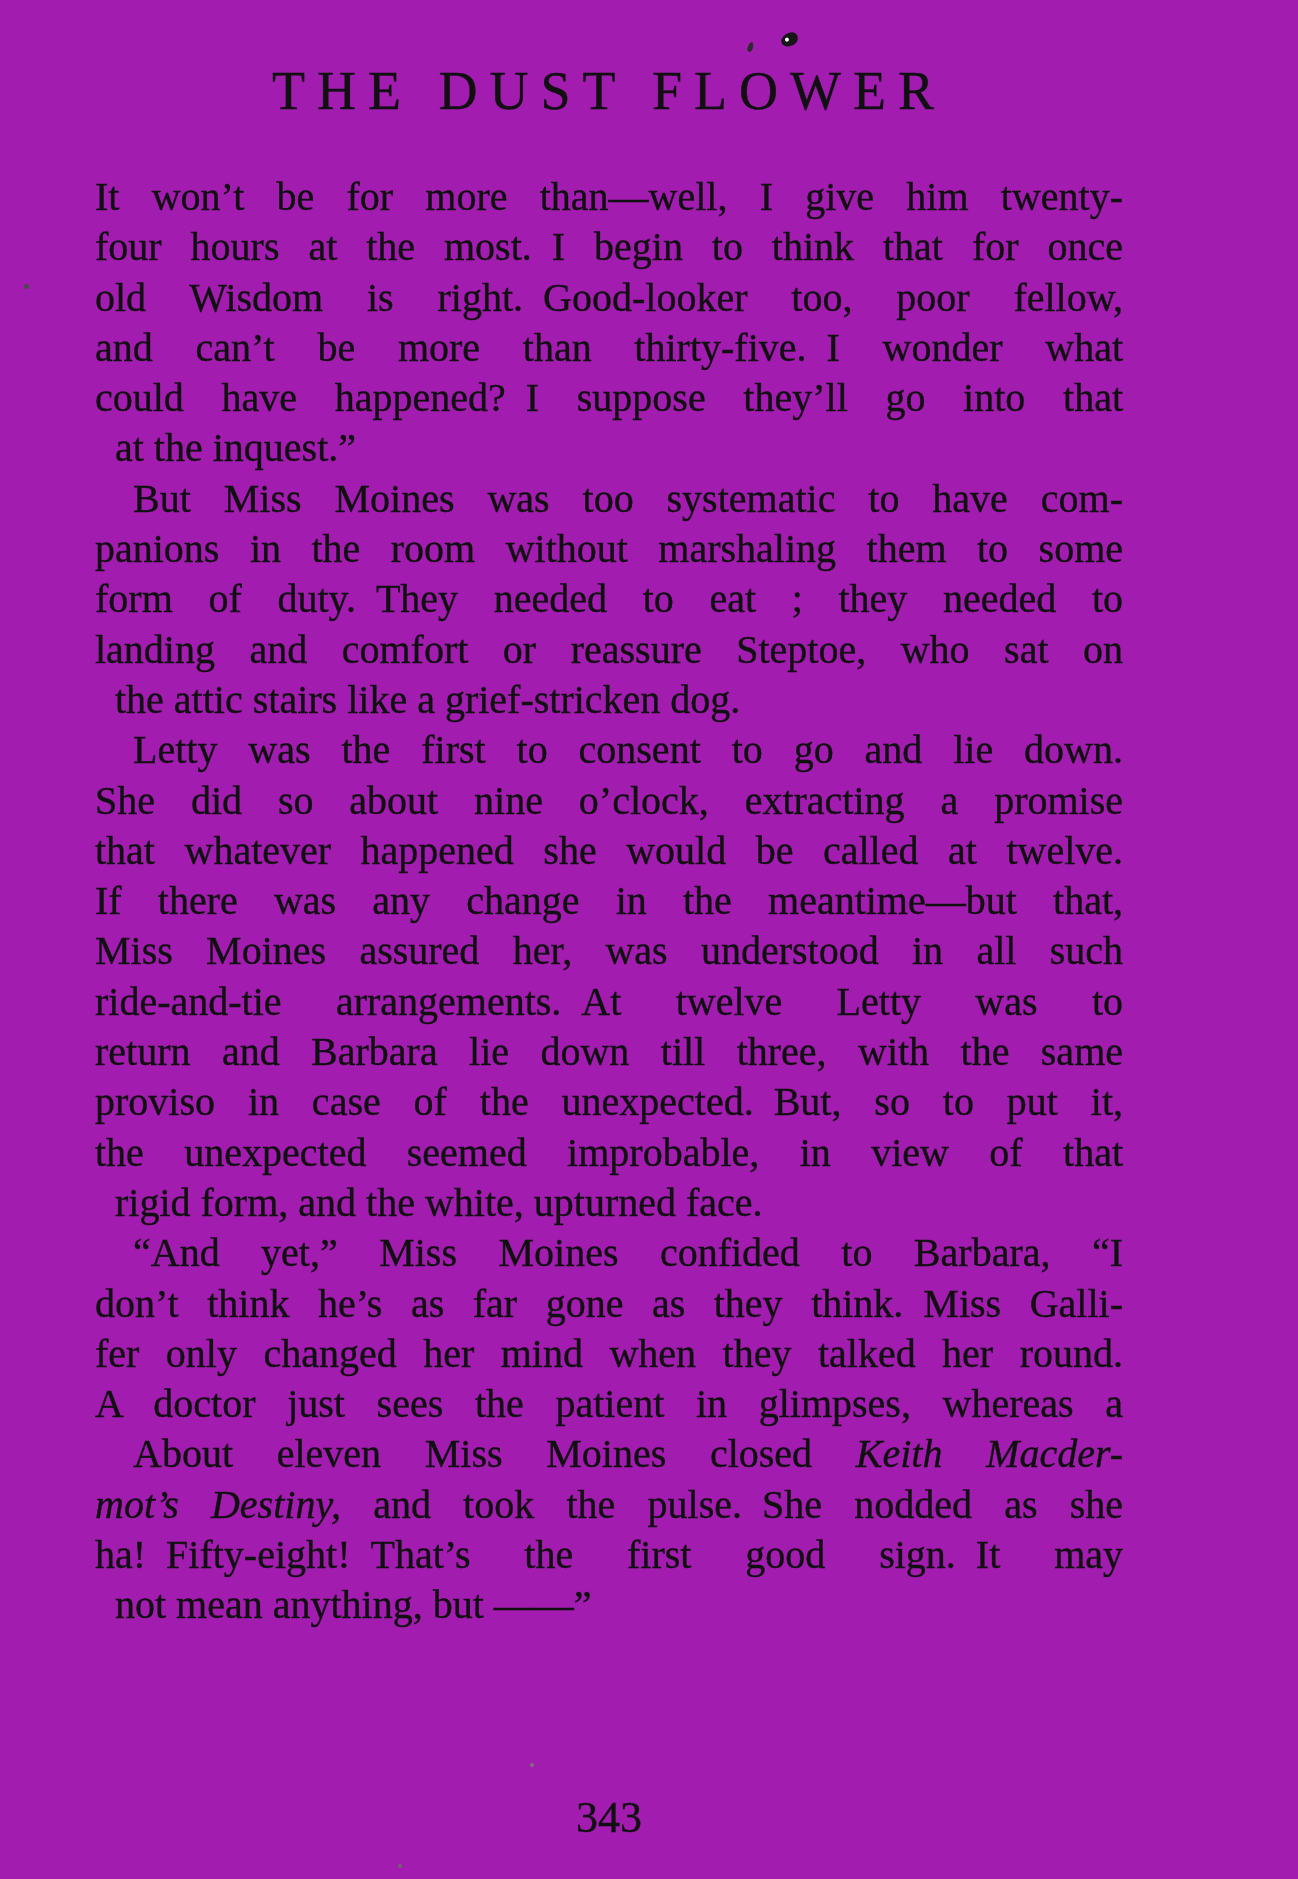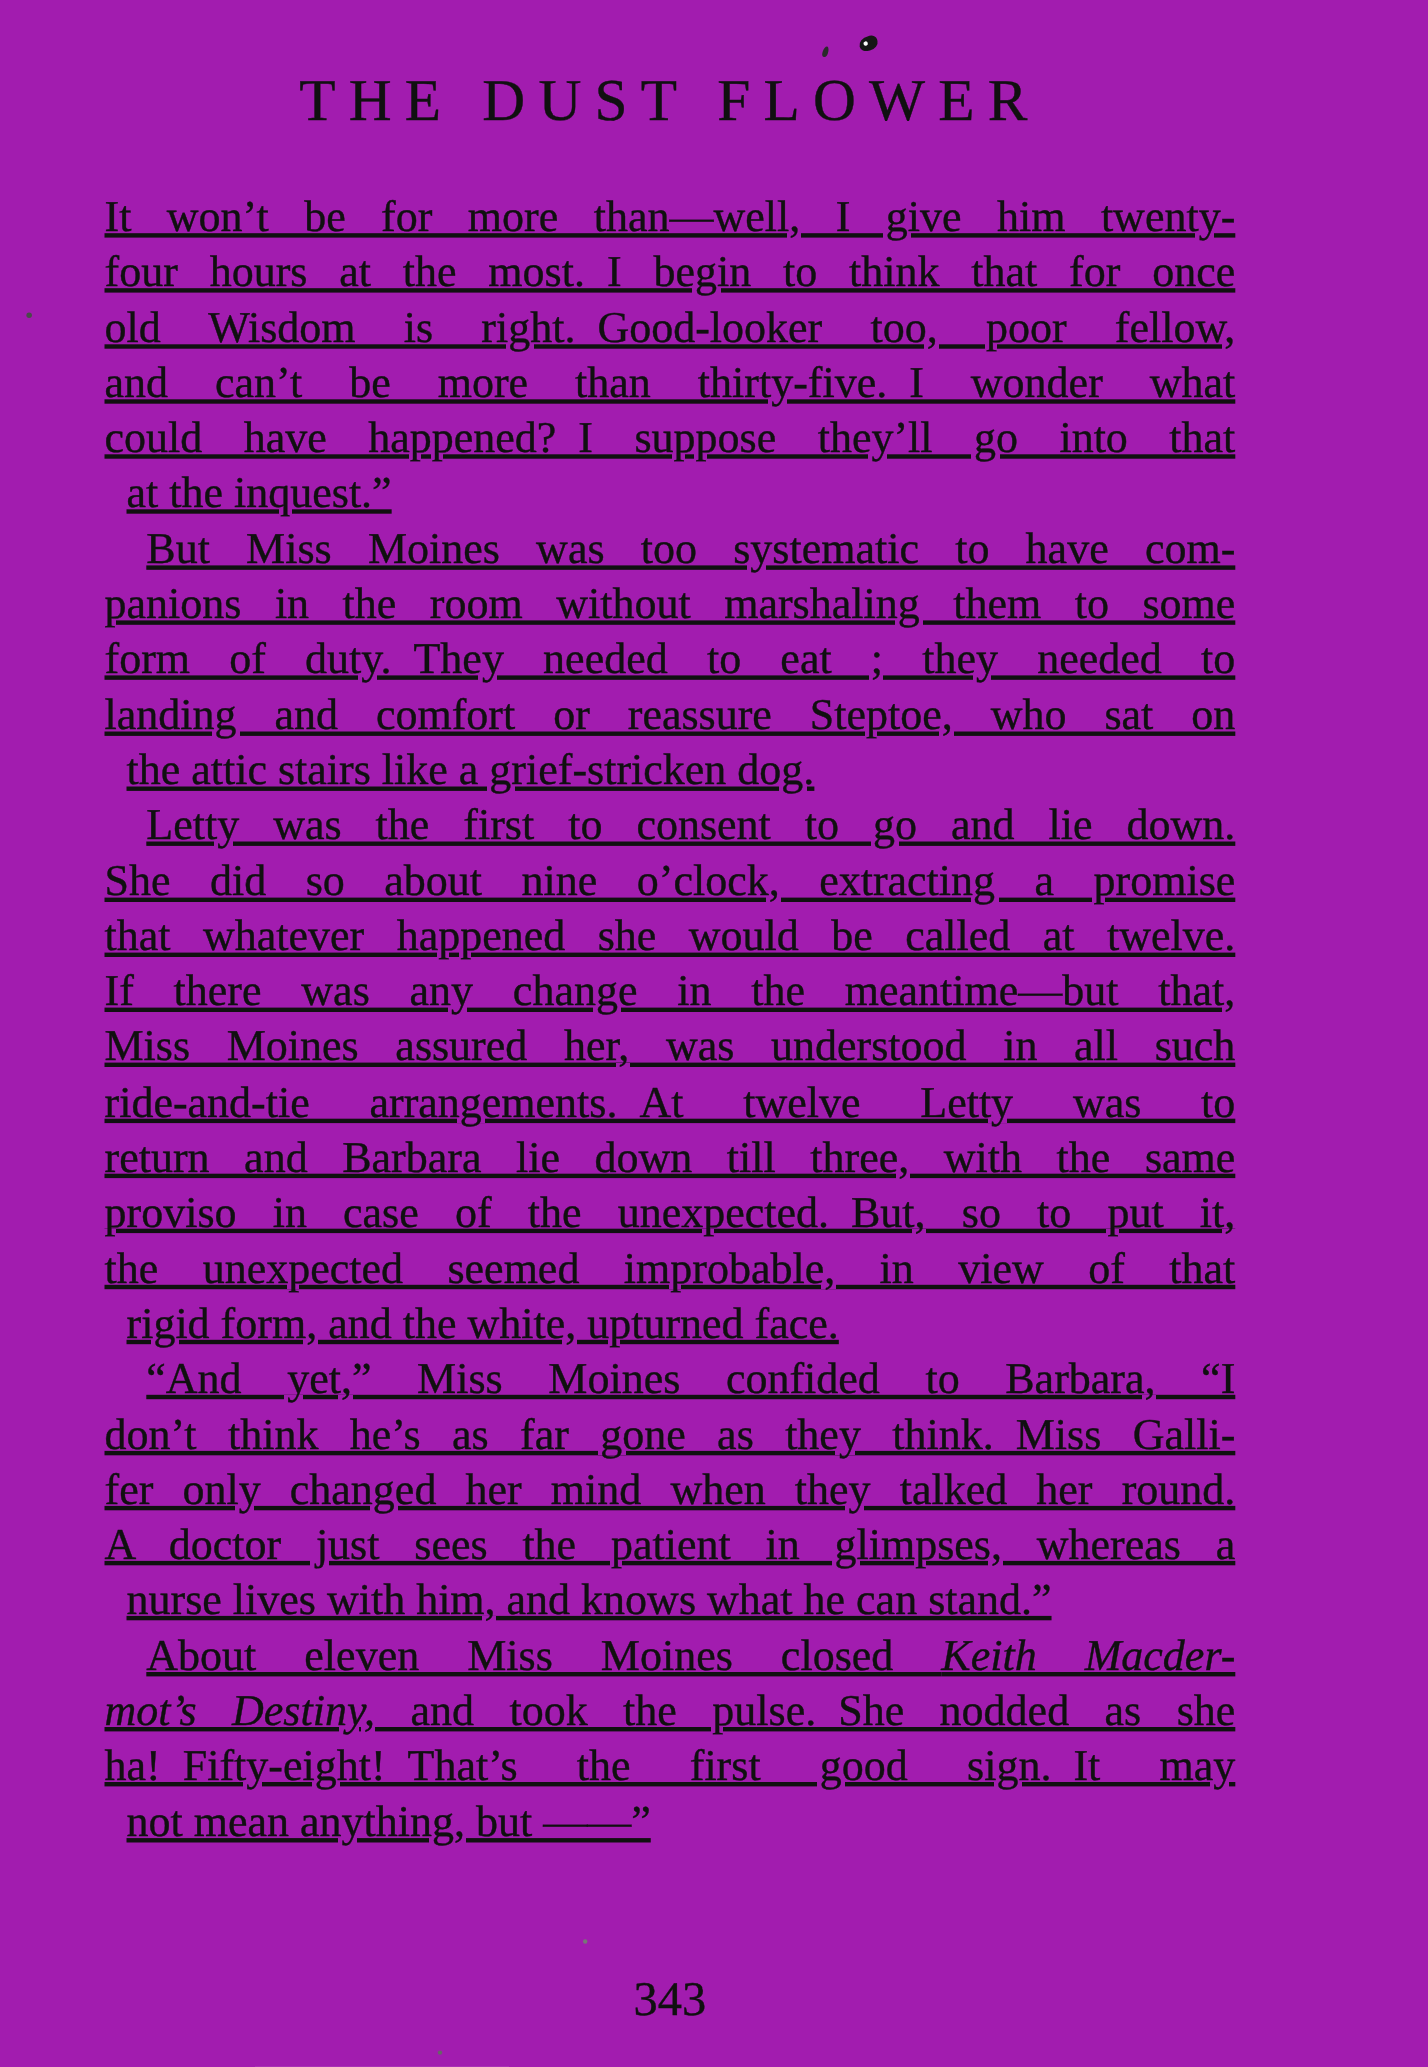--- a/index.html
+++ b/index.html
@@ -27,21 +27,20 @@
     position:absolute;
     left:95px;top:172px;width:1028px;
     font-size:40px;
     line-height:50.3px;
   }
   .para{margin:0;padding:0;}
   .line{
     text-align:justify;
     text-align-last:justify;
     text-justify:inter-word;
-    text-decoration:underline;
   }
   .line.para-end{
     text-align-last:left;
     margin-left:20px;
   }
   .line.indent{
     text-indent:38px;
   }
   .line .it{font-style:italic;}
   .page-number{
@@ -111,21 +110,20 @@
         <div class="line"><span>return and Barbara lie down till three, with the same</span></div>
         <div class="line"><span>proviso in case of the unexpected. But, so to put it,</span></div>
         <div class="line"><span>the unexpected seemed improbable, in view of that</span></div>
         <div class="line para-end"><span>rigid form, and the white, upturned face.</span></div>
       </div>
       <div class="para">
         <div class="line indent"><span>“And yet,” Miss Moines confided to Barbara, “I</span></div>
         <div class="line"><span>don’t think he’s as far gone as they think. Miss Galli-</span></div>
         <div class="line"><span>fer only changed her mind when they talked her round.</span></div>
         <div class="line"><span>A doctor just sees the patient in glimpses, whereas a</span></div>
-        <div class="line para-end"><span>nurse lives with him, and knows what he can stand.”</span></div>
       </div>
       <div class="para">
         <div class="line indent"><span>About eleven Miss Moines closed </span><span class="it">Keith Macder-</span></div>
         <div class="line"><span class="it">mot’s Destiny,</span><span> and took the pulse. She nodded as she</span></div>
         <div class="line"><span>ha! Fifty-eight! That’s the first good sign. It may</span></div>
         <div class="line para-end"><span>not mean anything, but ——”</span></div>
       </div>
     </div>
 
   <div class="page-number">343</div>

